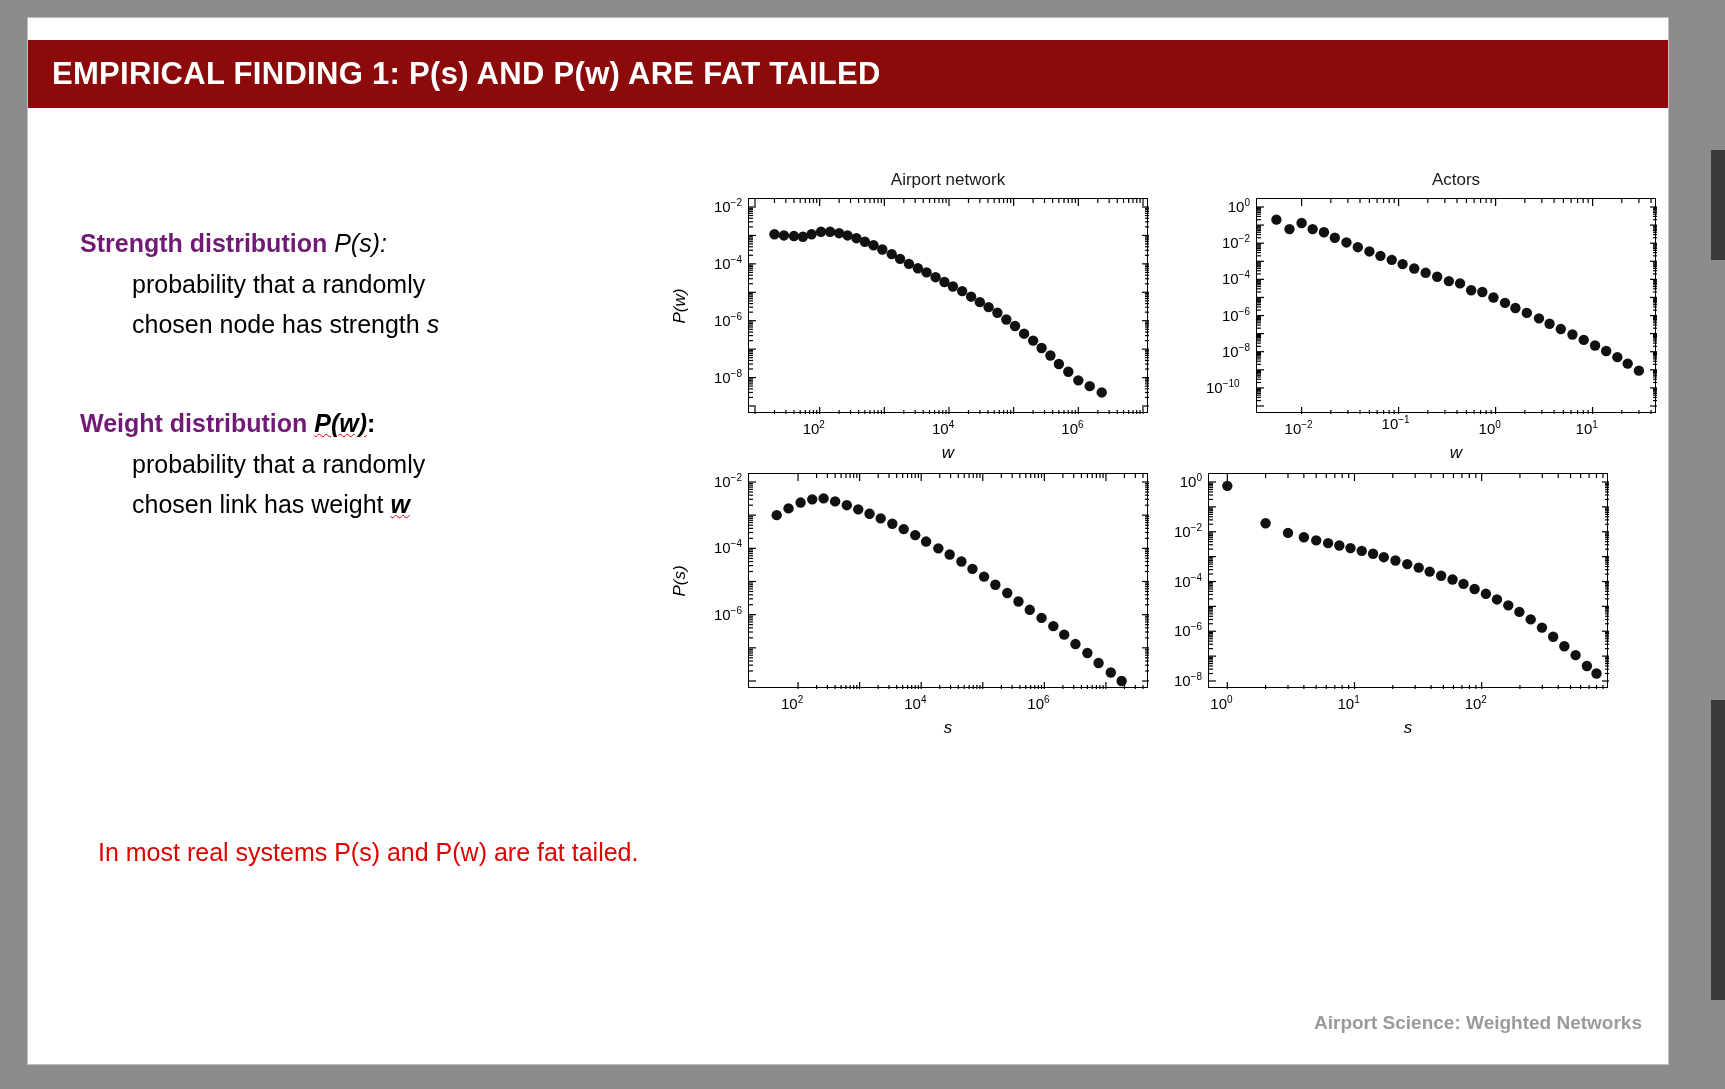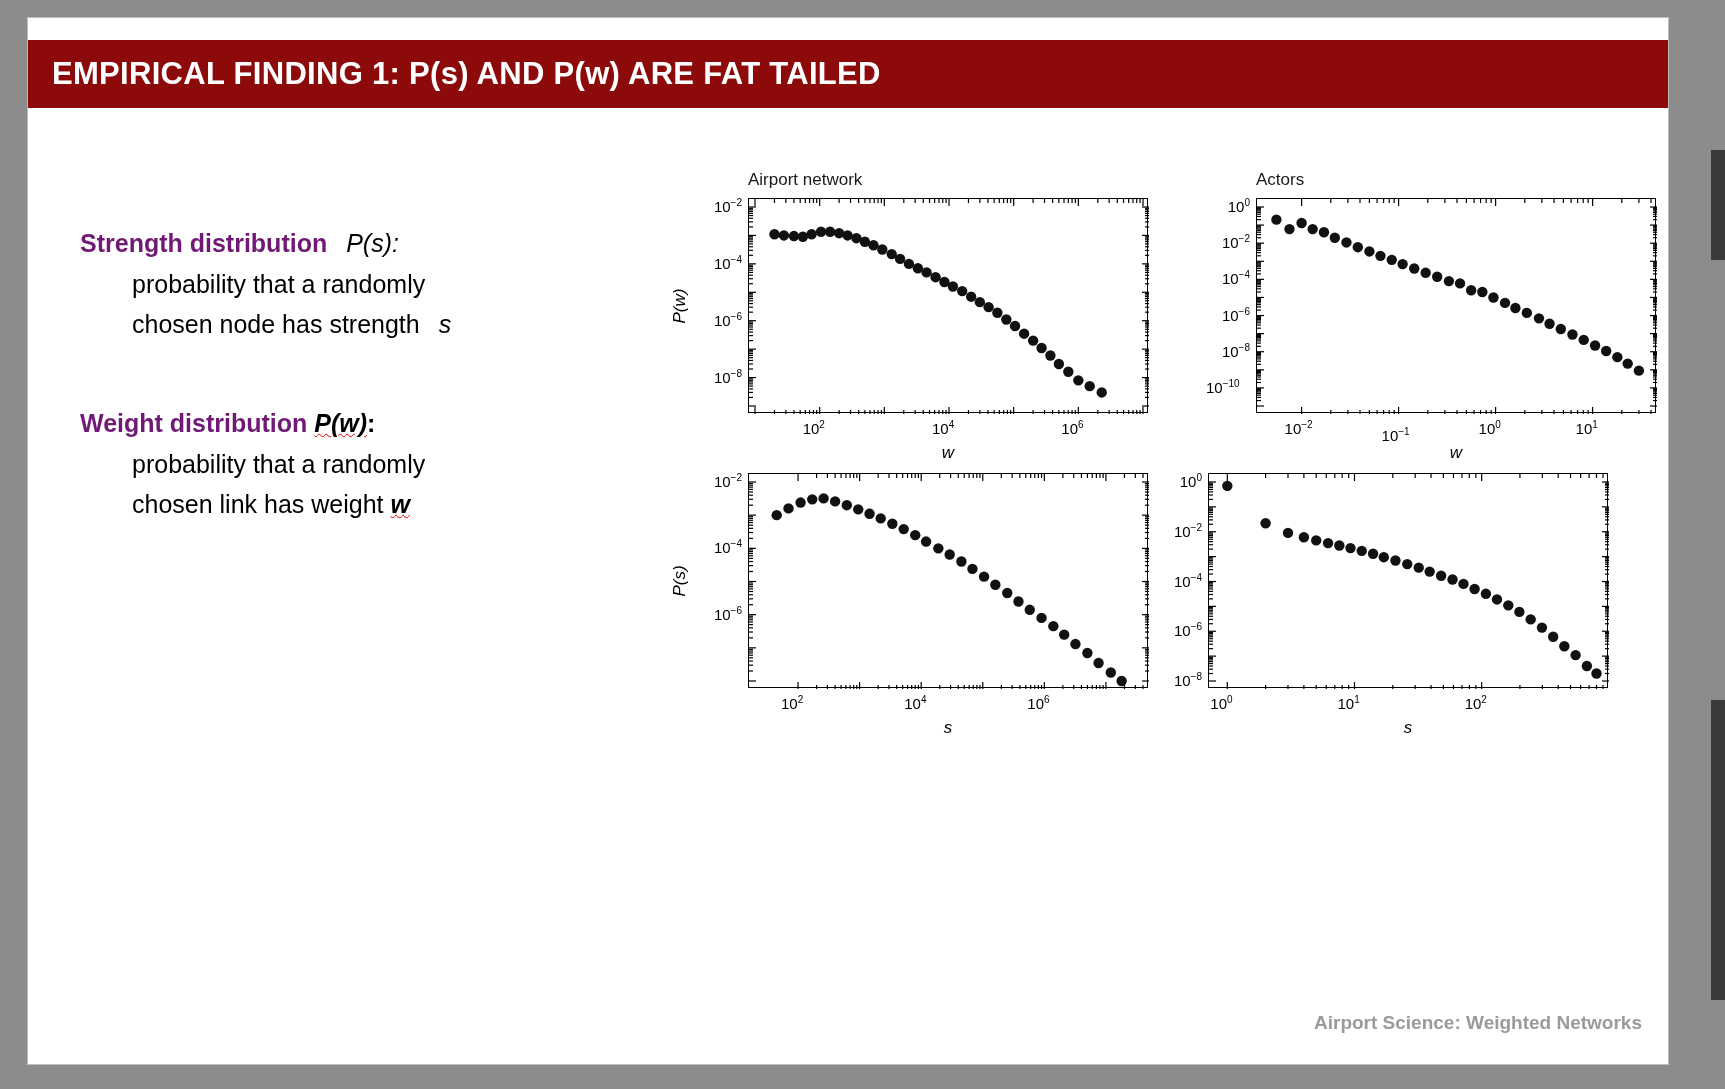--- a/index.html
+++ b/index.html
@@ -44,21 +44,20 @@
     font-size: 25px;
     color: #000000;
     line-height: 1.62;
   }
   .red-bold {
     color: #701a75;
     font-weight: bold;
   }
   .ital {
     font-style: italic;
-    margin-left: 12px;
   }
   .ital-b {
     font-style: italic;
     font-weight: bold;
   }
   .squiggle {
     text-decoration: underline;
     text-decoration-color: #e00000;
     text-decoration-style: wavy;
     text-decoration-thickness: 1px;
@@ -90,21 +89,21 @@
     width: 940px;
     height: 580px;
   }
   .panel {
     position: absolute;
   }
   .panel-title {
     position: absolute;
     top: -28px;
     width: 100%;
-    text-align: left;
+    text-align: center;
     font-size: 17px;
     color: #1a1a1a;
   }
   .axes {
     position: absolute;
     border: 1.6px solid #000;
     background: #ffffff;
     box-sizing: border-box;
   }
   .ylabel {
@@ -163,20 +162,21 @@
   <div class="body-text" style="left:52px; top:385px; width:560px;">
     <span class="red-bold">Weight distribution</span>
     <span class="ital-b squiggle">P(w)</span><span style="font-weight:bold;">:</span>
     <span class="indent">probability that a randomly</span>
     <span class="indent">
       <span>chosen link has weight</span>
       <span class="ital-b squiggle">w</span>
     </span>
   </div>
 
+  <div id="bottom-note">In most real systems P(s) and P(w) are fat tailed.</div>
 
   <div id="footer">Airport Science: Weighted Networks</div>
 
   <div id="figure">
       <div class="panel" style="left: 60px; top: 30px; width: 400px; height: 215px;">
         <div class="panel-title">Airport network</div>
         <div class="axes" style="left: 0px; top: 0px; width: 400px; height: 215px;">
           <svg width="400" height="215" style="display: block;">
             <line x1="6" y1="215" x2="6" y2="208" stroke="#000" stroke-width="1.2"></line>
             <line x1="6" y1="0" x2="6" y2="7" stroke="#000" stroke-width="1.2"></line>
@@ -760,21 +760,21 @@
             <circle cx="315.4621747225183" cy="135.46415823832496" r="5.2" fill="#111111"></circle>
             <circle cx="326.7232276724166" cy="140.91006452351877" r="5.2" fill="#111111"></circle>
             <circle cx="338.05484977187035" cy="146.5325351378528" r="5.2" fill="#111111"></circle>
             <circle cx="349.1684522221076" cy="151.97844142304666" r="5.2" fill="#111111"></circle>
             <circle cx="360.36161383620833" cy="158.17317901246656" r="5.2" fill="#111111"></circle>
             <circle cx="370.68778093489414" cy="164.6234442287619" r="5.2" fill="#111111"></circle>
             <circle cx="381.8809425489949" cy="171.6459764201431" r="5.2" fill="#111111"></circle>
           </svg>
         </div>
         <div class="tick-label" style="left: 28.6002px; top: 221px;">10<sup>−2</sup></div>
-        <div class="tick-label" style="left: 125.6px; top: 228px;">10<sup>−1</sup></div>
+        <div class="tick-label" style="left: 125.6px; top: 216px;">10<sup>−1</sup></div>
         <div class="tick-label" style="left: 222.6px; top: 221px;">10<sup>0</sup></div>
         <div class="tick-label" style="left: 319.6px; top: 221px;">10<sup>1</sup></div>
         <div class="tick-label" style="text-align: right; width: 44px; left: -50px; top: -1px;">10<sup>0</sup></div>
         <div class="tick-label" style="text-align: right; width: 44px; left: -50px; top: 35.1818px;">10<sup>−2</sup></div>
         <div class="tick-label" style="text-align: right; width: 44px; left: -50px; top: 71.3636px;">10<sup>−4</sup></div>
         <div class="tick-label" style="text-align: right; width: 44px; left: -50px; top: 107.545px;">10<sup>−6</sup></div>
         <div class="tick-label" style="text-align: right; width: 44px; left: -50px; top: 143.727px;">10<sup>−8</sup></div>
         <div class="tick-label" style="text-align: left; width: 44px; left: -50px; top: 179.909px;">10<sup>−10</sup></div>
         <div class="xlabel" style="left: 0px; width: 400px; top: 245px;">w</div>
       </div>

